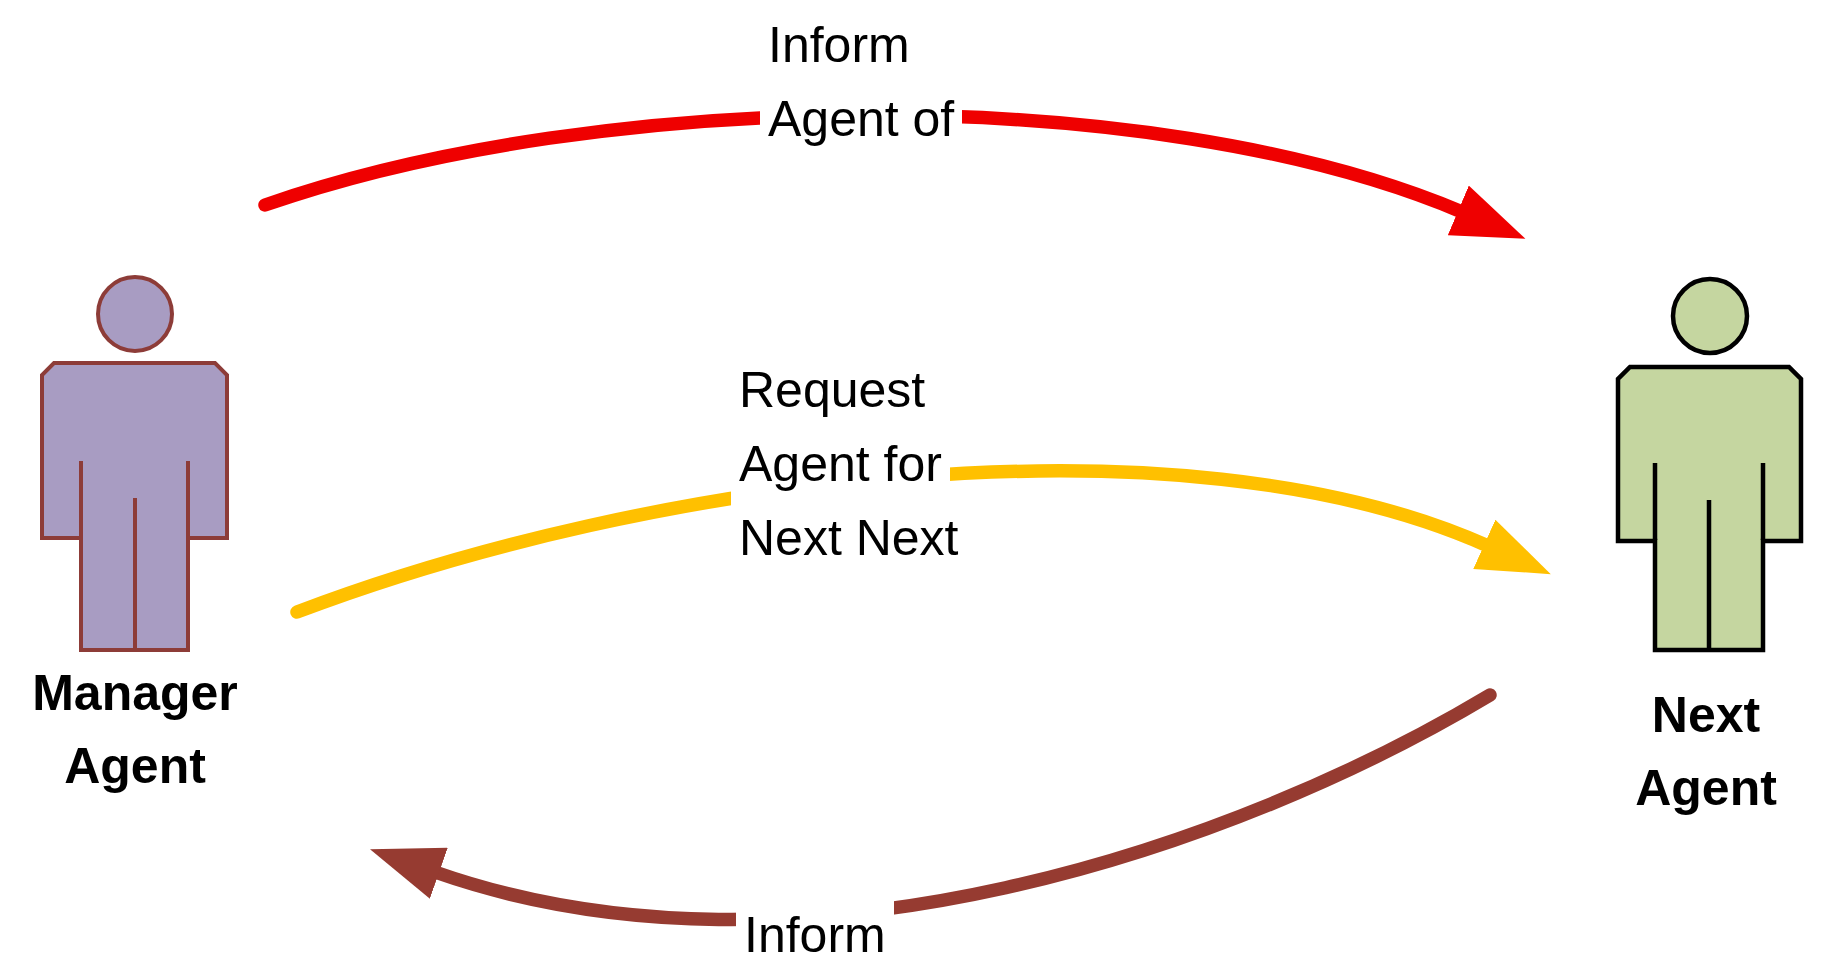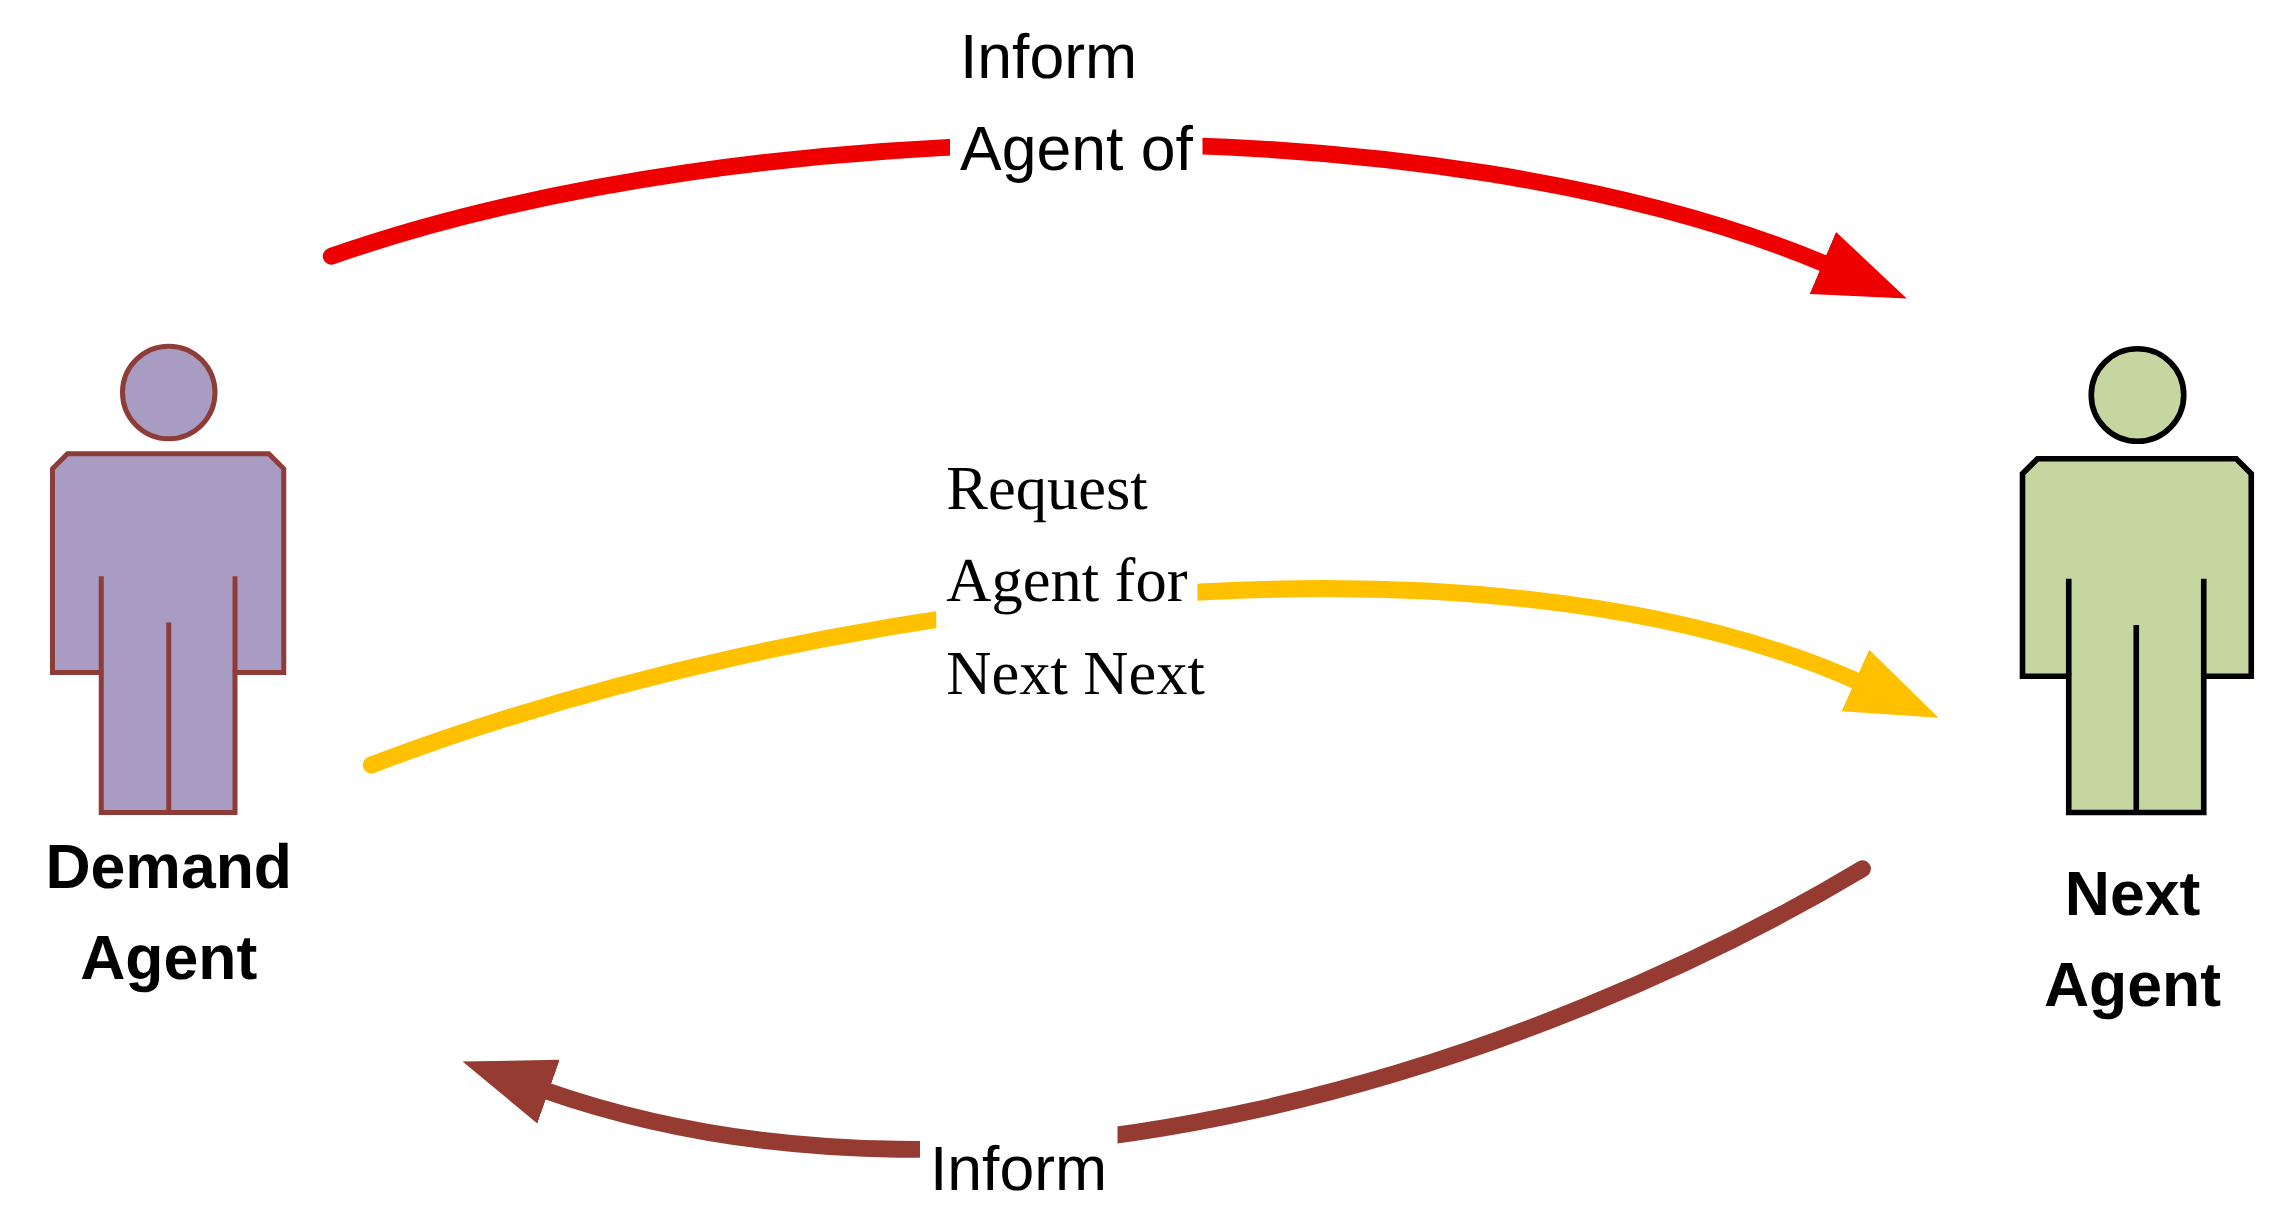--- a/index.html
+++ b/index.html
@@ -29,21 +29,21 @@
   }
   .actor-label{
     position:absolute;
     text-align:center;
     font-size:50px;
     line-height:73px;
     font-weight:700;
     color:#000;
   }
   .msg-top{left:760px;top:8px;width:300px;}
-  .msg-mid{left:749px;top:353px;width:300px;font-family:Liberation Serif, serif;}
+  .msg-mid{left:731px;top:353px;width:300px;}
   .msg-bottom{left:736px;top:898px;width:300px;}
   .label-manager{left:0px;top:657px;width:270px;}
   .label-load{left:1571px;top:679px;width:270px;}
 </style>
 </head>
 <body style="color: rgb(0, 0, 0); background: rgb(255, 255, 255);">
 
 <div class="stage">
 
   <svg width="1822" height="979" viewBox="0 0 1822 979">
@@ -87,21 +87,21 @@
     <span class="line">Request</span><br>
     <span class="line">Agent for</span><br>
     <span class="line">Next Next</span>
   </div>
 
   <div class="msg msg-bottom">
     <span class="line">Inform</span>
   </div>
 
   <div class="actor-label label-manager">
-    <span>Demand</span><br>
+    <span>Manager</span><br>
     <span>Agent</span>
   </div>
 
   <div class="actor-label label-load">
     <span>Next</span><br>
     <span>Agent</span>
   </div>
 
 </div>
 

